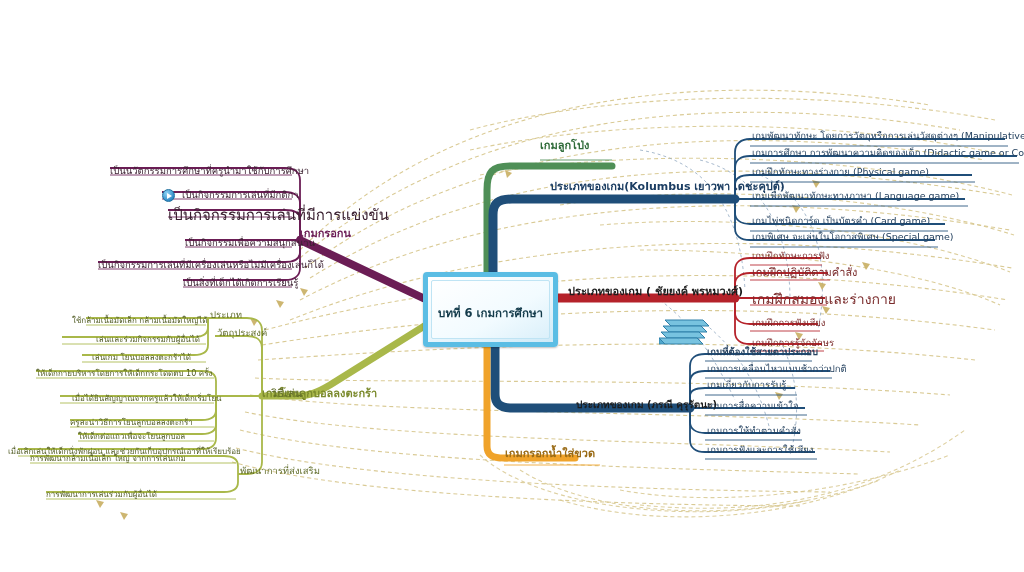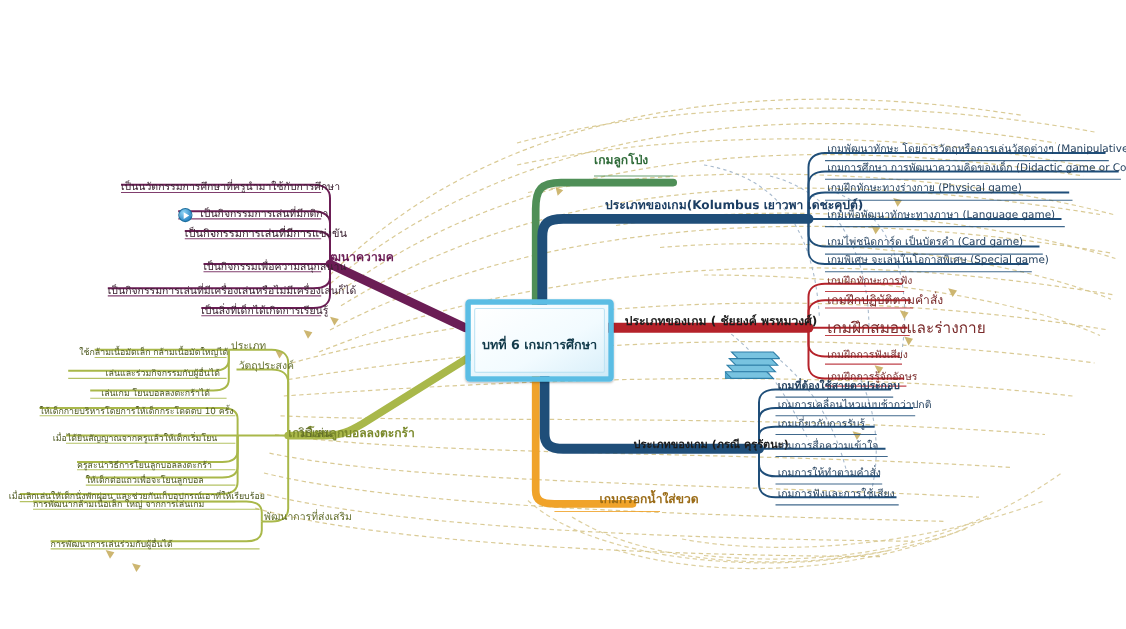--- a/index.html
+++ b/index.html
@@ -267,43 +267,43 @@
   <div class="lbl" style="left:752px;top:338px;font-size:9.5px;color:#7a2b2b;">เกมฝึกการรู้จักอักษร</div>
 
   <div class="lbl branch-lbl" style="left:556px;top:400px;font-size:10px;color:#1c1c1c;margin-left:20px;">ประเภทของเกม (ภรณี คุรุรัตนะ)</div>
   <div class="lbl" style="left:707px;top:347px;font-size:9.5px;color:#24415f;font-weight:bold;">เกมที่ต้องใช้สายตาประกอบ</div>
   <div class="lbl" style="left:707px;top:364px;font-size:9.5px;color:#24415f;">เกมการเคลื่อนไหวแบบช้ากว่าปกติ</div>
   <div class="lbl" style="left:707px;top:381px;font-size:9.5px;color:#24415f;font-family:Liberation Mono, monospace;">เกมเกี่ยวกับการรับรู้</div>
   <div class="lbl" style="left:707px;top:401px;font-size:9.5px;color:#24415f;">เกมการสื่อความเข้าใจ</div>
   <div class="lbl" style="left:707px;top:426px;font-size:9.5px;color:#24415f;">เกมการให้ทำตามคำสั่ง</div>
   <div class="lbl" style="left:707px;top:445px;font-size:9.5px;color:#24415f;">เกมการฟังและการใช้เสียง</div>
 
-  <div class="lbl branch-lbl" style="left:505px;top:448px;font-size:11px;color:#9a6b16;margin-left:40px;">เกมกรอกน้ำใส่ขวด</div>
-
-  <div class="lbl branch-lbl" style="left:300px;top:228px;font-size:11px;color:#6b1d55;">ฒนาความค</div>
+  <div class="lbl branch-lbl" style="left:505px;top:448px;font-size:11px;color:#9a6b16;">เกมกรอกน้ำใส่ขวด</div>
+
+  <div class="lbl branch-lbl" style="left:300px;top:228px;font-size:11px;color:#6b1d55;">เกมกรอกน</div>
   <div class="lbl" style="left:110px;top:166px;font-size:9.5px;color:#3a2030;">เป็นนวัตกรรมการศึกษาที่ครูนำมาใช้กับการศึกษา</div>
   <span class="clock-ic" style="left:162px;top:189px;"></span>
   <div class="lbl" style="left:182px;top:190px;font-size:9.5px;color:#3a2030;">เป็นกิจกรรมการเล่นที่มีกติกา</div>
-  <div class="lbl" style="left:168px;top:208px;font-size:10px;color:#3a2030;text-align:center;">เป็นกิจกรรมการเล่นที่มีการแข่งขัน</div>
+  <div class="lbl" style="left:168px;top:208px;font-size:15px;color:#3a2030;text-align:center;">เป็นกิจกรรมการเล่นที่มีการแข่งขัน</div>
   <div class="lbl" style="left:185px;top:238px;font-size:9.5px;color:#3a2030;">เป็นกิจกรรมเพื่อความสนุกสนาน</div>
   <div class="lbl" style="left:98px;top:260px;font-size:9.5px;color:#3a2030;">เป็นกิจกรรมการเล่นที่มีเครื่องเล่นหรือไม่มีเครื่องเล่นก็ได้</div>
   <div class="lbl" style="left:183px;top:278px;font-size:9.5px;color:#3a2030;">เป็นสิ่งที่เด็กได้เกิดการเรียนรู้</div>
 
   <div class="lbl branch-lbl" style="left:262px;top:388px;font-size:11px;color:#7b8a2c;">เกมโยนลูกบอลลงตะกร้า</div>
   <div class="lbl" style="left:210px;top:310px;font-size:9.5px;color:#5f6b28;">ประเภท</div>
   <div class="lbl" style="left:217px;top:328px;font-size:9.5px;color:#5f6b28;">วัตถุประสงค์</div>
   <div class="lbl" style="left:229px;top:388px;font-size:11px;color:#5f6b28;padding-left:42px;">วิธีเล่น</div>
   <div class="lbl" style="left:240px;top:466px;font-size:9.5px;color:#5f6b28;">พัฒนาการที่ส่งเสริม</div>
 
   <div class="lbl" style="left:72px;top:317px;font-size:8px;color:#4f5a22;">ใช้กล้ามเนื้อมัดเล็ก กล้ามเนื้อมัดใหญ่ได้</div>
   <div class="lbl" style="left:96px;top:336px;font-size:8px;color:#4f5a22;">เล่นและร่วมกิจกรรมกับผู้อื่นได้</div>
   <div class="lbl" style="left:92px;top:354px;font-size:8px;color:#4f5a22;">เล่นเกม โยนบอลลงตะกร้าได้</div>
 
   <div class="lbl" style="left:36px;top:370px;font-size:8px;color:#4f5a22;">ให้เด็กกายบริหารโดยการให้เด็กกระโดดตบ 10 ครั้ง</div>
-  <div class="lbl" style="left:48px;top:395px;font-size:8px;color:#4f5a22;">เมื่อได้ยินสัญญาณจากครูแล้วให้เด็กเริ่มโยน</div>
+  <div class="lbl" style="left:72px;top:395px;font-size:8px;color:#4f5a22;">เมื่อได้ยินสัญญาณจากครูแล้วให้เด็กเริ่มโยน</div>
   <div class="lbl" style="left:70px;top:419px;font-size:8px;color:#4f5a22;">ครูสะน่าวิธีการโยนลูกบอลลงตะกร้า</div>
   <div class="lbl" style="left:78px;top:433px;font-size:8px;color:#4f5a22;">ให้เด็กต่อแถวเพื่อจะโยนลูกบอล</div>
   <div class="lbl" style="left:8px;top:448px;font-size:8px;color:#4f5a22;">เมื่อเลิกเล่นให้เด็กนั่งพักผ่อน และช่วยกันเก็บอุปกรณ์เอาที่ให้เรียบร้อย</div>
 
   <div class="lbl" style="left:30px;top:455px;font-size:8px;color:#4f5a22;">การพัฒนากล้ามเนื้อเล็ก ใหญ่ จากการเล่นเกม</div>
   <div class="lbl" style="left:46px;top:491px;font-size:8px;color:#4f5a22;">การพัฒนาการเล่นร่วมกับผู้อื่นได้</div>
 
 </div>
 
 </body></html>

